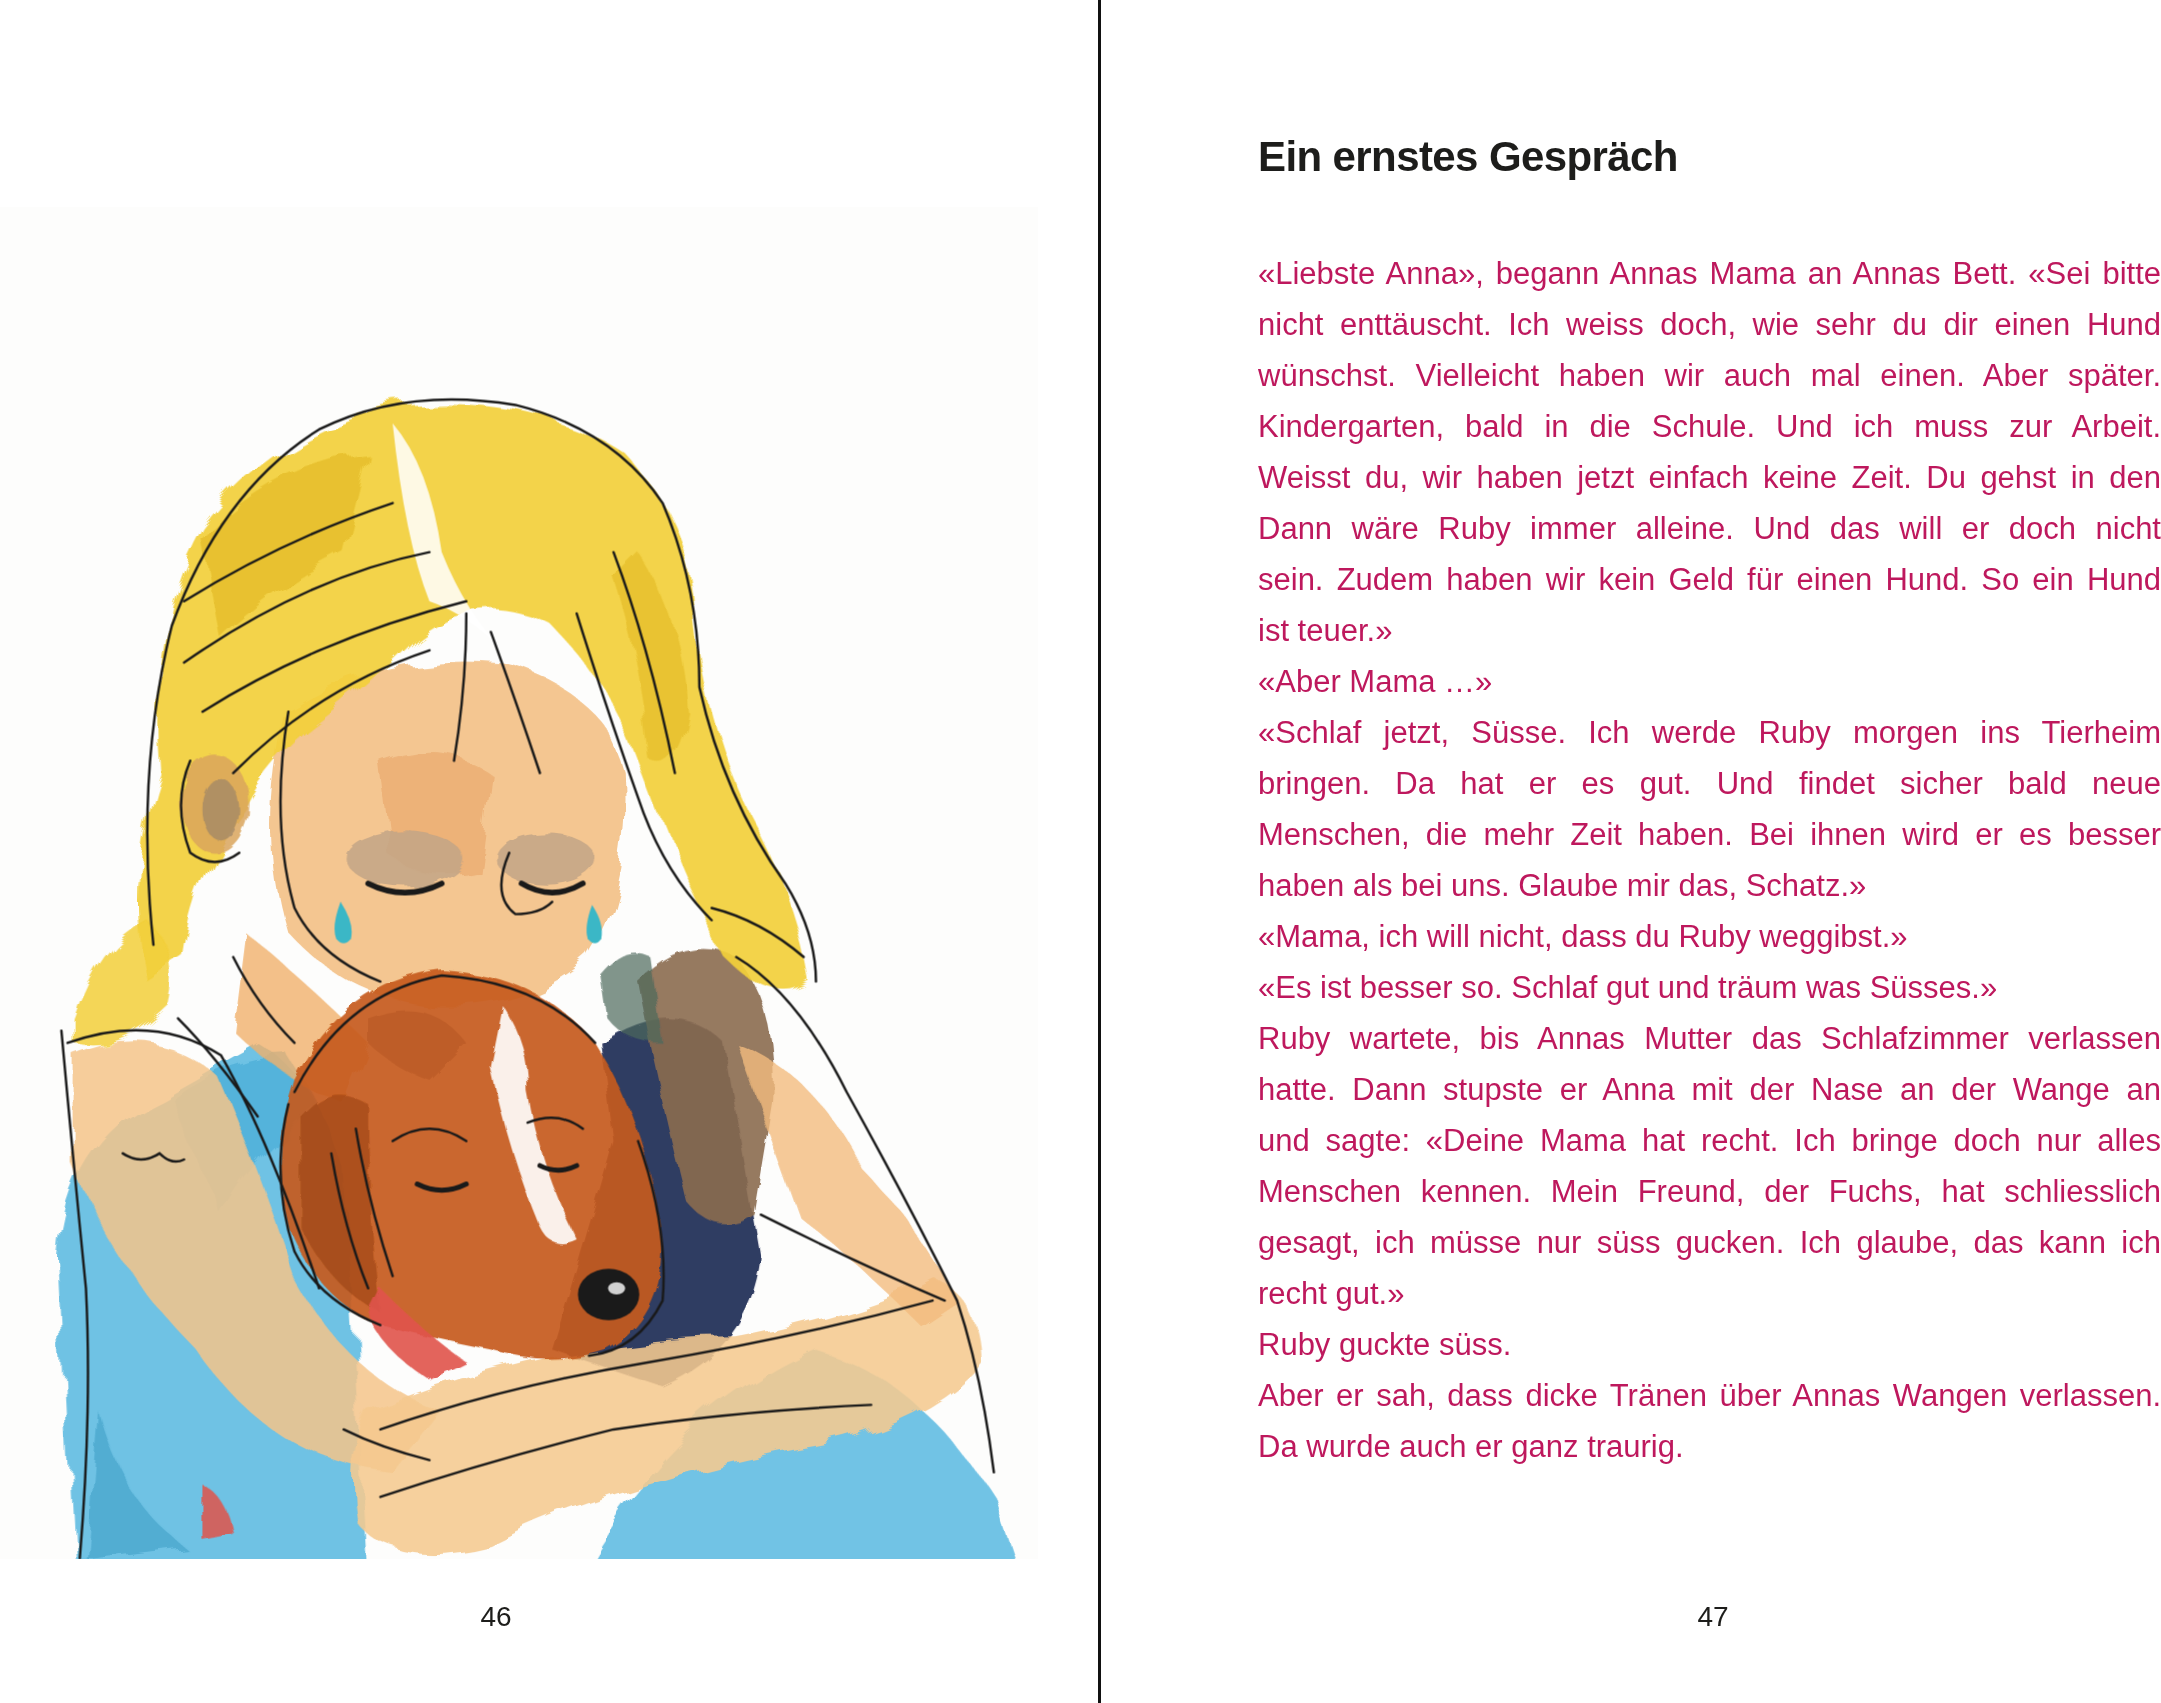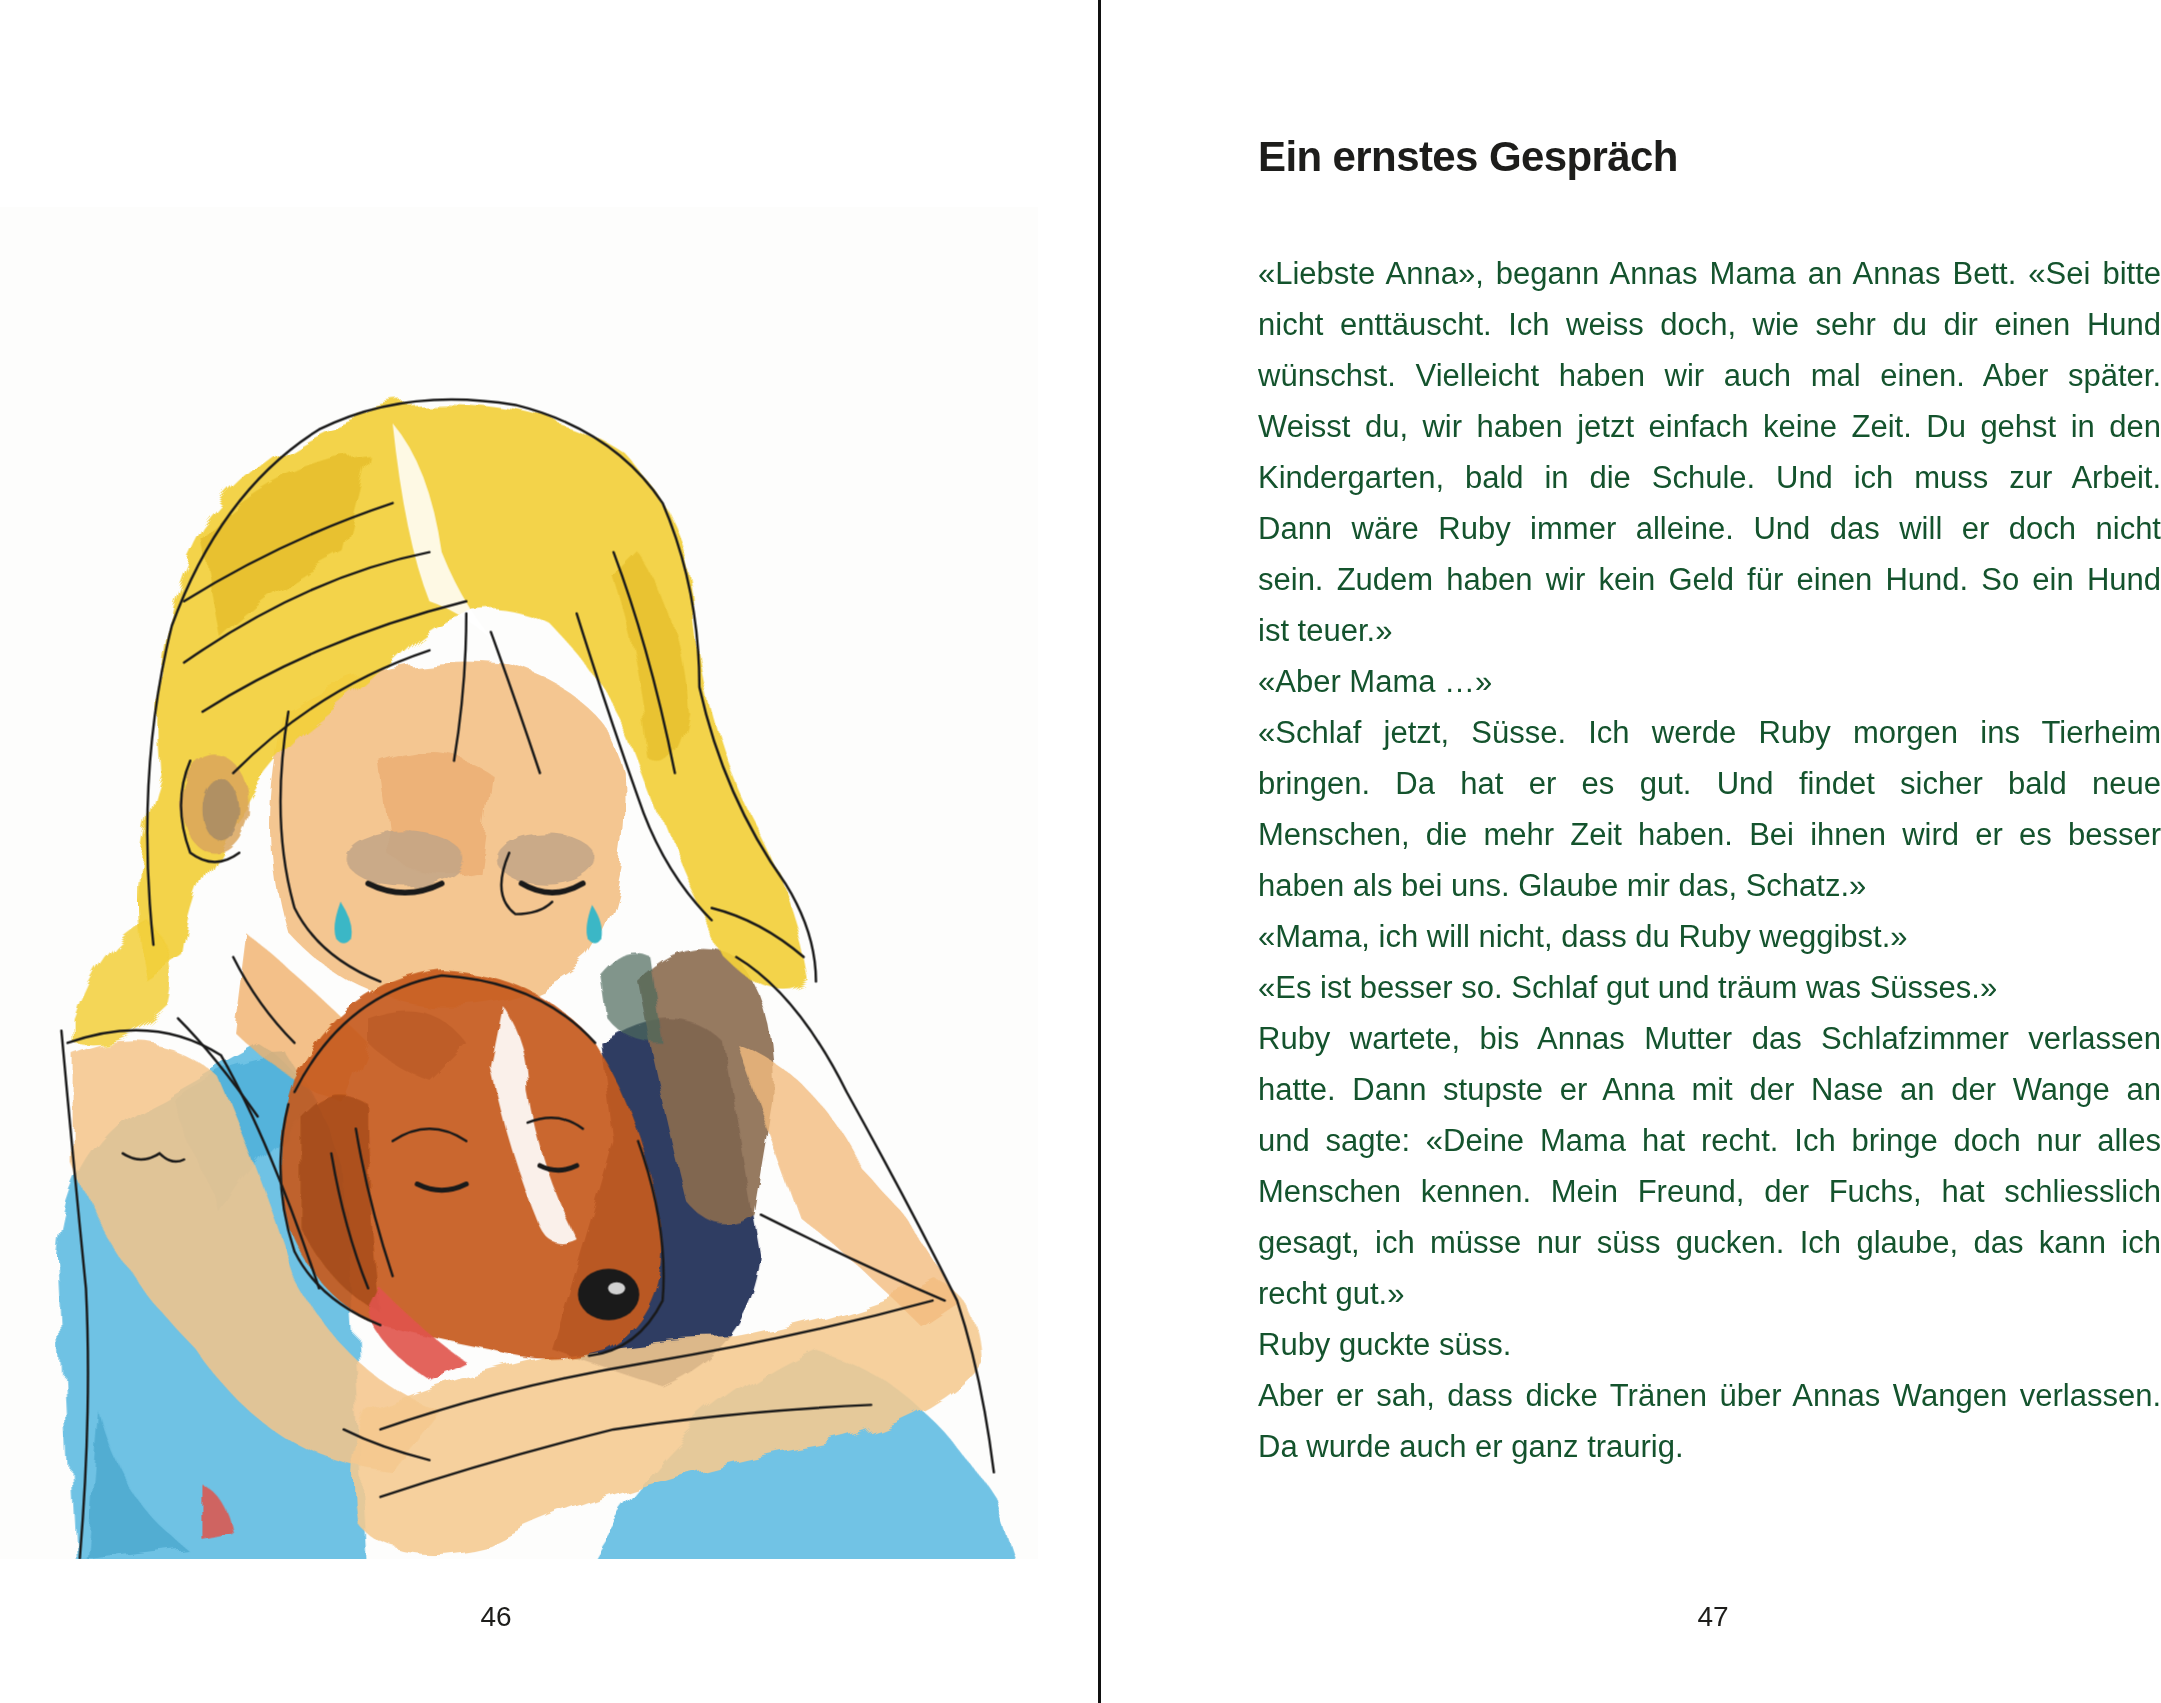--- a/index.html
+++ b/index.html
@@ -12,21 +12,21 @@
 
   .illustration { position: absolute; left: 0; top: 207px; width: 1038px; height: 1352px; background: #fdfdfc; overflow: hidden; }
   .illustration svg { position: absolute; left: 0; top: -207px; width: 1038px; height: 1703px; }
 
   .page-number { position: absolute; top: 1603px; font-family: "Liberation Sans", sans-serif; font-size: 28px; color: #1d1d1b; line-height: 1; transform: translateX(-50%); }
   .pn-left { left: 496px; }
   .pn-right { left: 613px; }
 
   .chapter-title { position: absolute; left: 158px; top: 136px; margin: 0; font-family: "Liberation Sans", sans-serif; font-weight: bold; font-size: 42px; color: #1d1d1b; letter-spacing: -0.6px; white-space: nowrap; line-height: 1; }
 
-  .body-text { position: absolute; left: 158px; top: 248px; width: 903px; font-family: "Liberation Sans", sans-serif; font-size: 31px; line-height: 51px; color: #14532d; }
+  .body-text { position: absolute; left: 158px; top: 248px; width: 903px; font-family: "Liberation Sans", sans-serif; font-size: 31px; line-height: 51px; color: #be185d; }
   .line { display: block; height: 51px; white-space: nowrap; overflow: visible; }
   .line.justify { text-align: justify; text-align-last: justify; white-space: normal; overflow: hidden; }
   .line.last { text-align: left; }
 </style>
 </head>
 <body>
 
 <div class="spread">
 
   <div class="page page-left">
@@ -154,22 +154,22 @@
   </div>
 
   <div class="gutter"></div>
 
   <div class="page page-right">
     <h1 class="chapter-title">Ein ernstes Gespräch</h1>
     <div class="body-text" id="body-text">
         <span class="line justify">«Liebste Anna», begann Annas Mama an Annas Bett. «Sei bitte</span>
         <span class="line justify">nicht enttäuscht. Ich weiss doch, wie sehr du dir einen Hund</span>
         <span class="line justify">wünschst. Vielleicht haben wir auch mal einen. Aber später.</span>
+        <span class="line justify">Kindergarten, bald in die Schule. Und ich muss zur Arbeit.</span>
         <span class="line justify">Weisst du, wir haben jetzt einfach keine Zeit. Du gehst in den</span>
-        <span class="line justify">Kindergarten, bald in die Schule. Und ich muss zur Arbeit.</span>
         <span class="line justify">Dann wäre Ruby immer alleine. Und das will er doch nicht</span>
         <span class="line justify">sein. Zudem haben wir kein Geld für einen Hund. So ein Hund</span>
         <span class="line last">ist teuer.»</span>
         <span class="line last">«Aber Mama …»</span>
         <span class="line justify">«Schlaf jetzt, Süsse. Ich werde Ruby morgen ins Tierheim</span>
         <span class="line justify">bringen. Da hat er es gut. Und findet sicher bald neue</span>
         <span class="line justify">Menschen, die mehr Zeit haben. Bei ihnen wird er es besser</span>
         <span class="line last">haben als bei uns. Glaube mir das, Schatz.»</span>
         <span class="line last">«Mama, ich will nicht, dass du Ruby weggibst.»</span>
         <span class="line last">«Es ist besser so. Schlaf gut und träum was Süsses.»</span>

